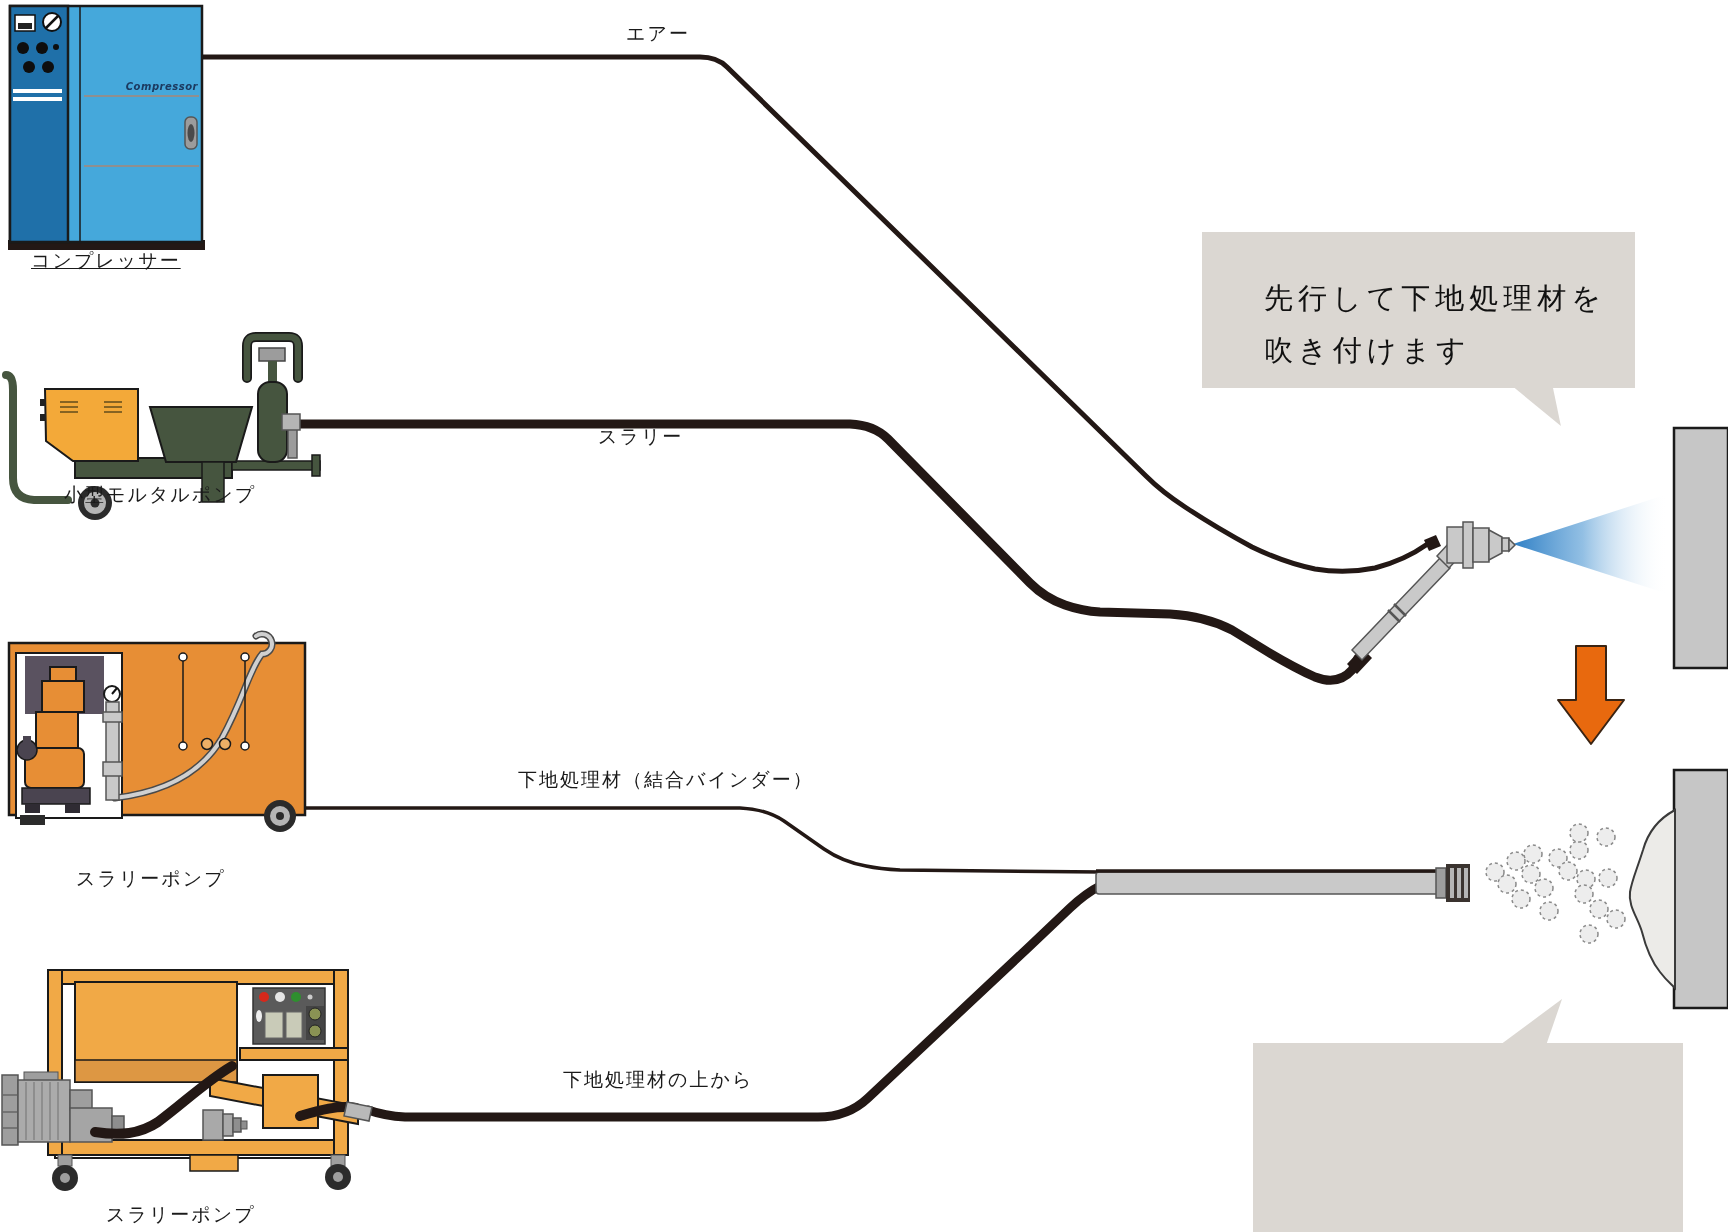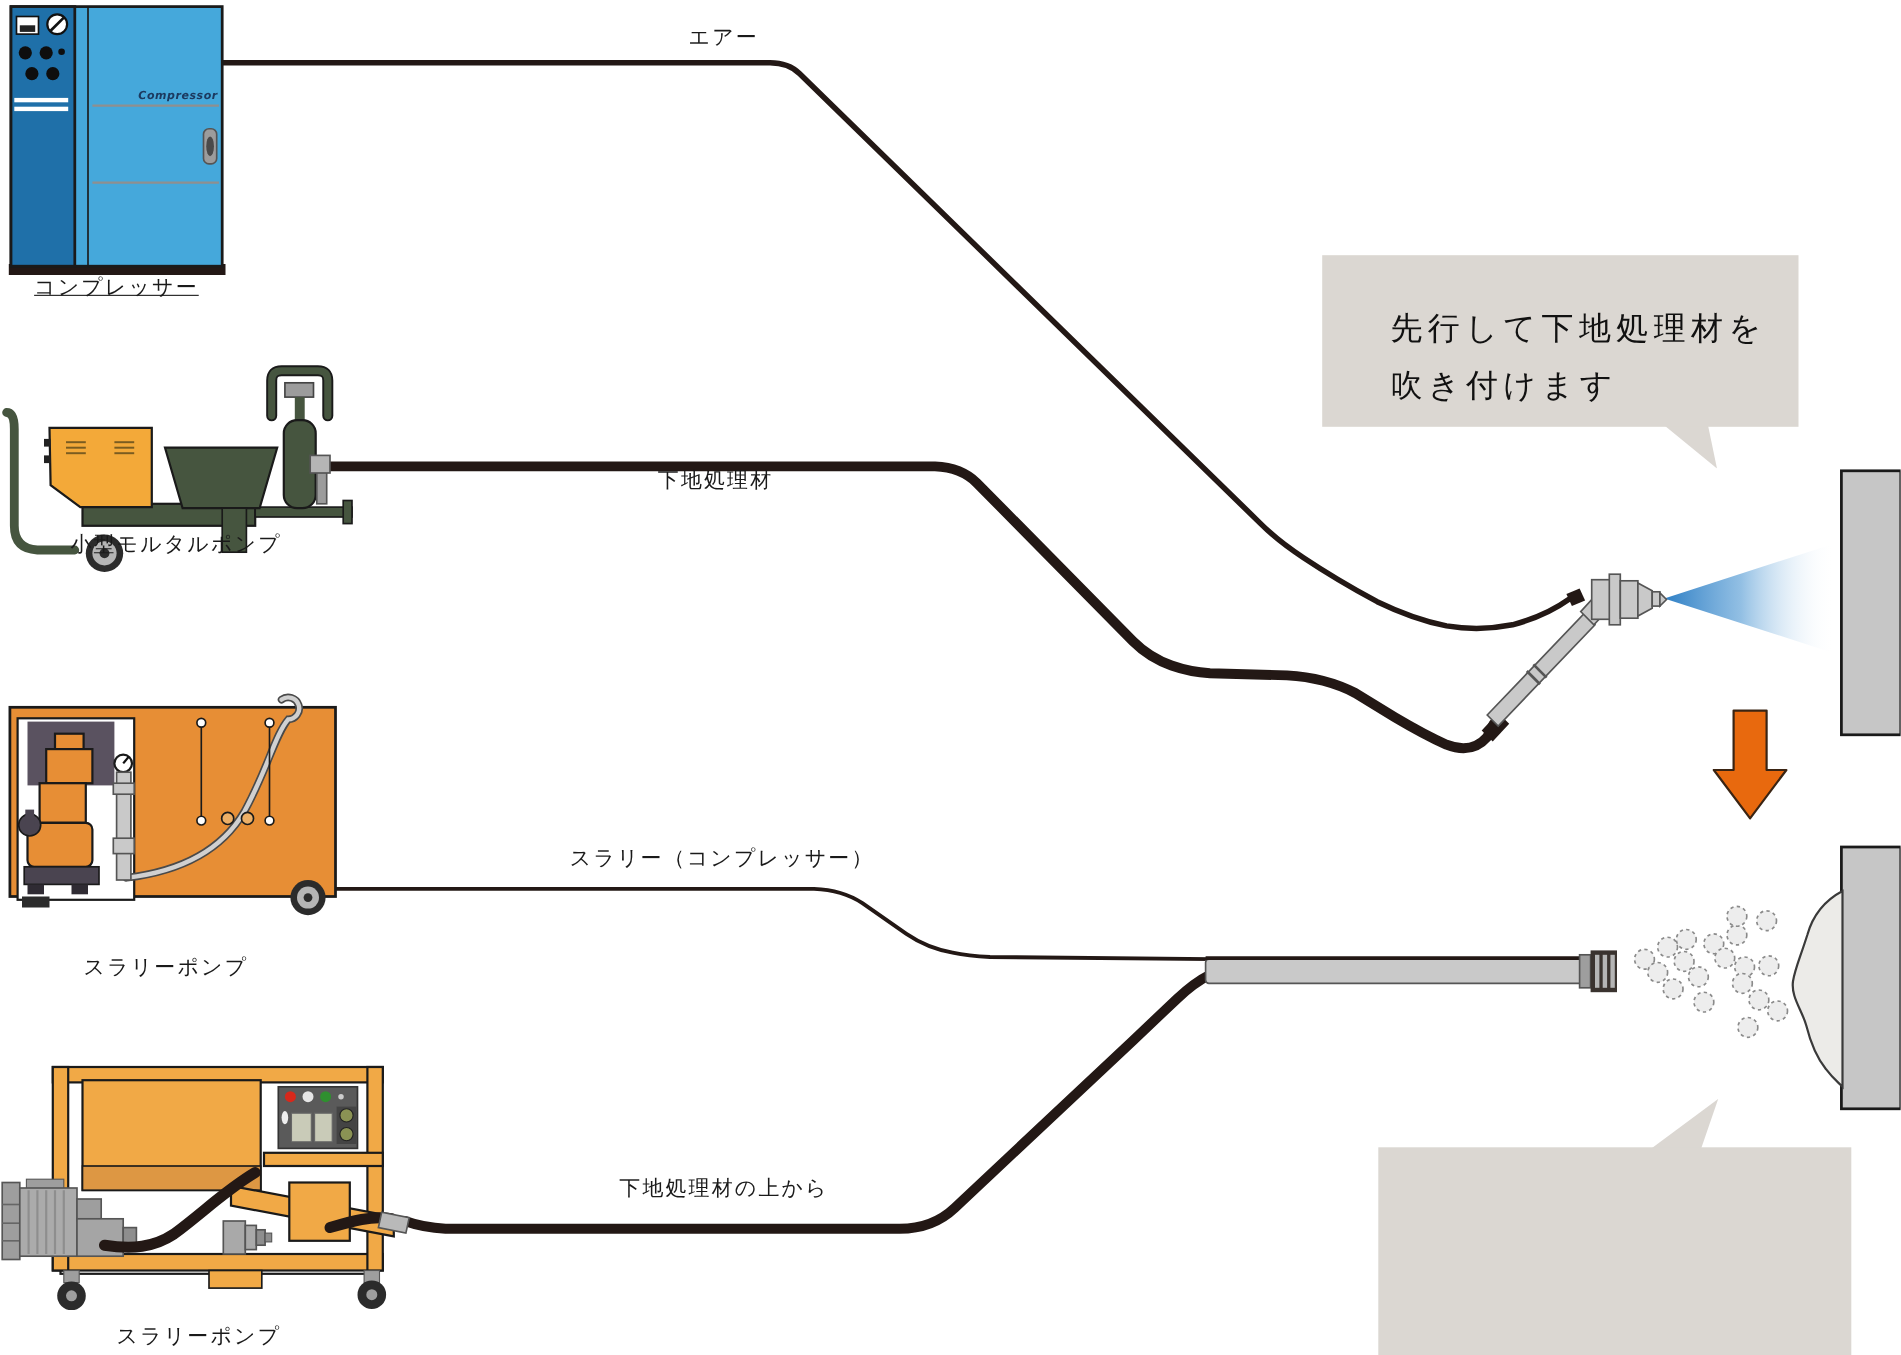--- a/index.html
+++ b/index.html
@@ -275,22 +275,22 @@
     <rect x="1457" y="868" width="4" height="30" fill="#b5b5b5"></rect>
     <rect x="1464" y="868" width="4" height="30" fill="#b5b5b5"></rect>
   </g>
 </svg>
 
 <div class="lbl" id="label-compressor">コンプレッサー</div>
 <div class="lbl" id="label-mortar">小型モルタルポンプ</div>
 <div class="lbl" id="label-slurry-pump">スラリーポンプ</div>
 <div class="lbl" id="label-fiber-machine">スラリーポンプ</div>
 <div class="lbl" id="label-air">エアー</div>
-<div class="lbl" id="label-base">下地処理材</div>
-<div class="lbl" id="label-slurry-line">スラリー（コンプレッサー）</div>
+<div class="lbl" id="label-base">スラリー</div>
+<div class="lbl" id="label-slurry-line">下地処理材（結合バインダー）</div>
 <div class="lbl" id="label-ceramic">下地処理材の上から</div>
 
 <div class="bubble-tail" id="tail1"></div>
 <div class="bubble" id="bubble1">
   <div>先行して下地処理材を</div>
   <div>吹き付けます</div>
 </div>
 <div class="bubble-tail" id="tail2"></div>
 <div class="bubble" id="bubble2">
 </div>

